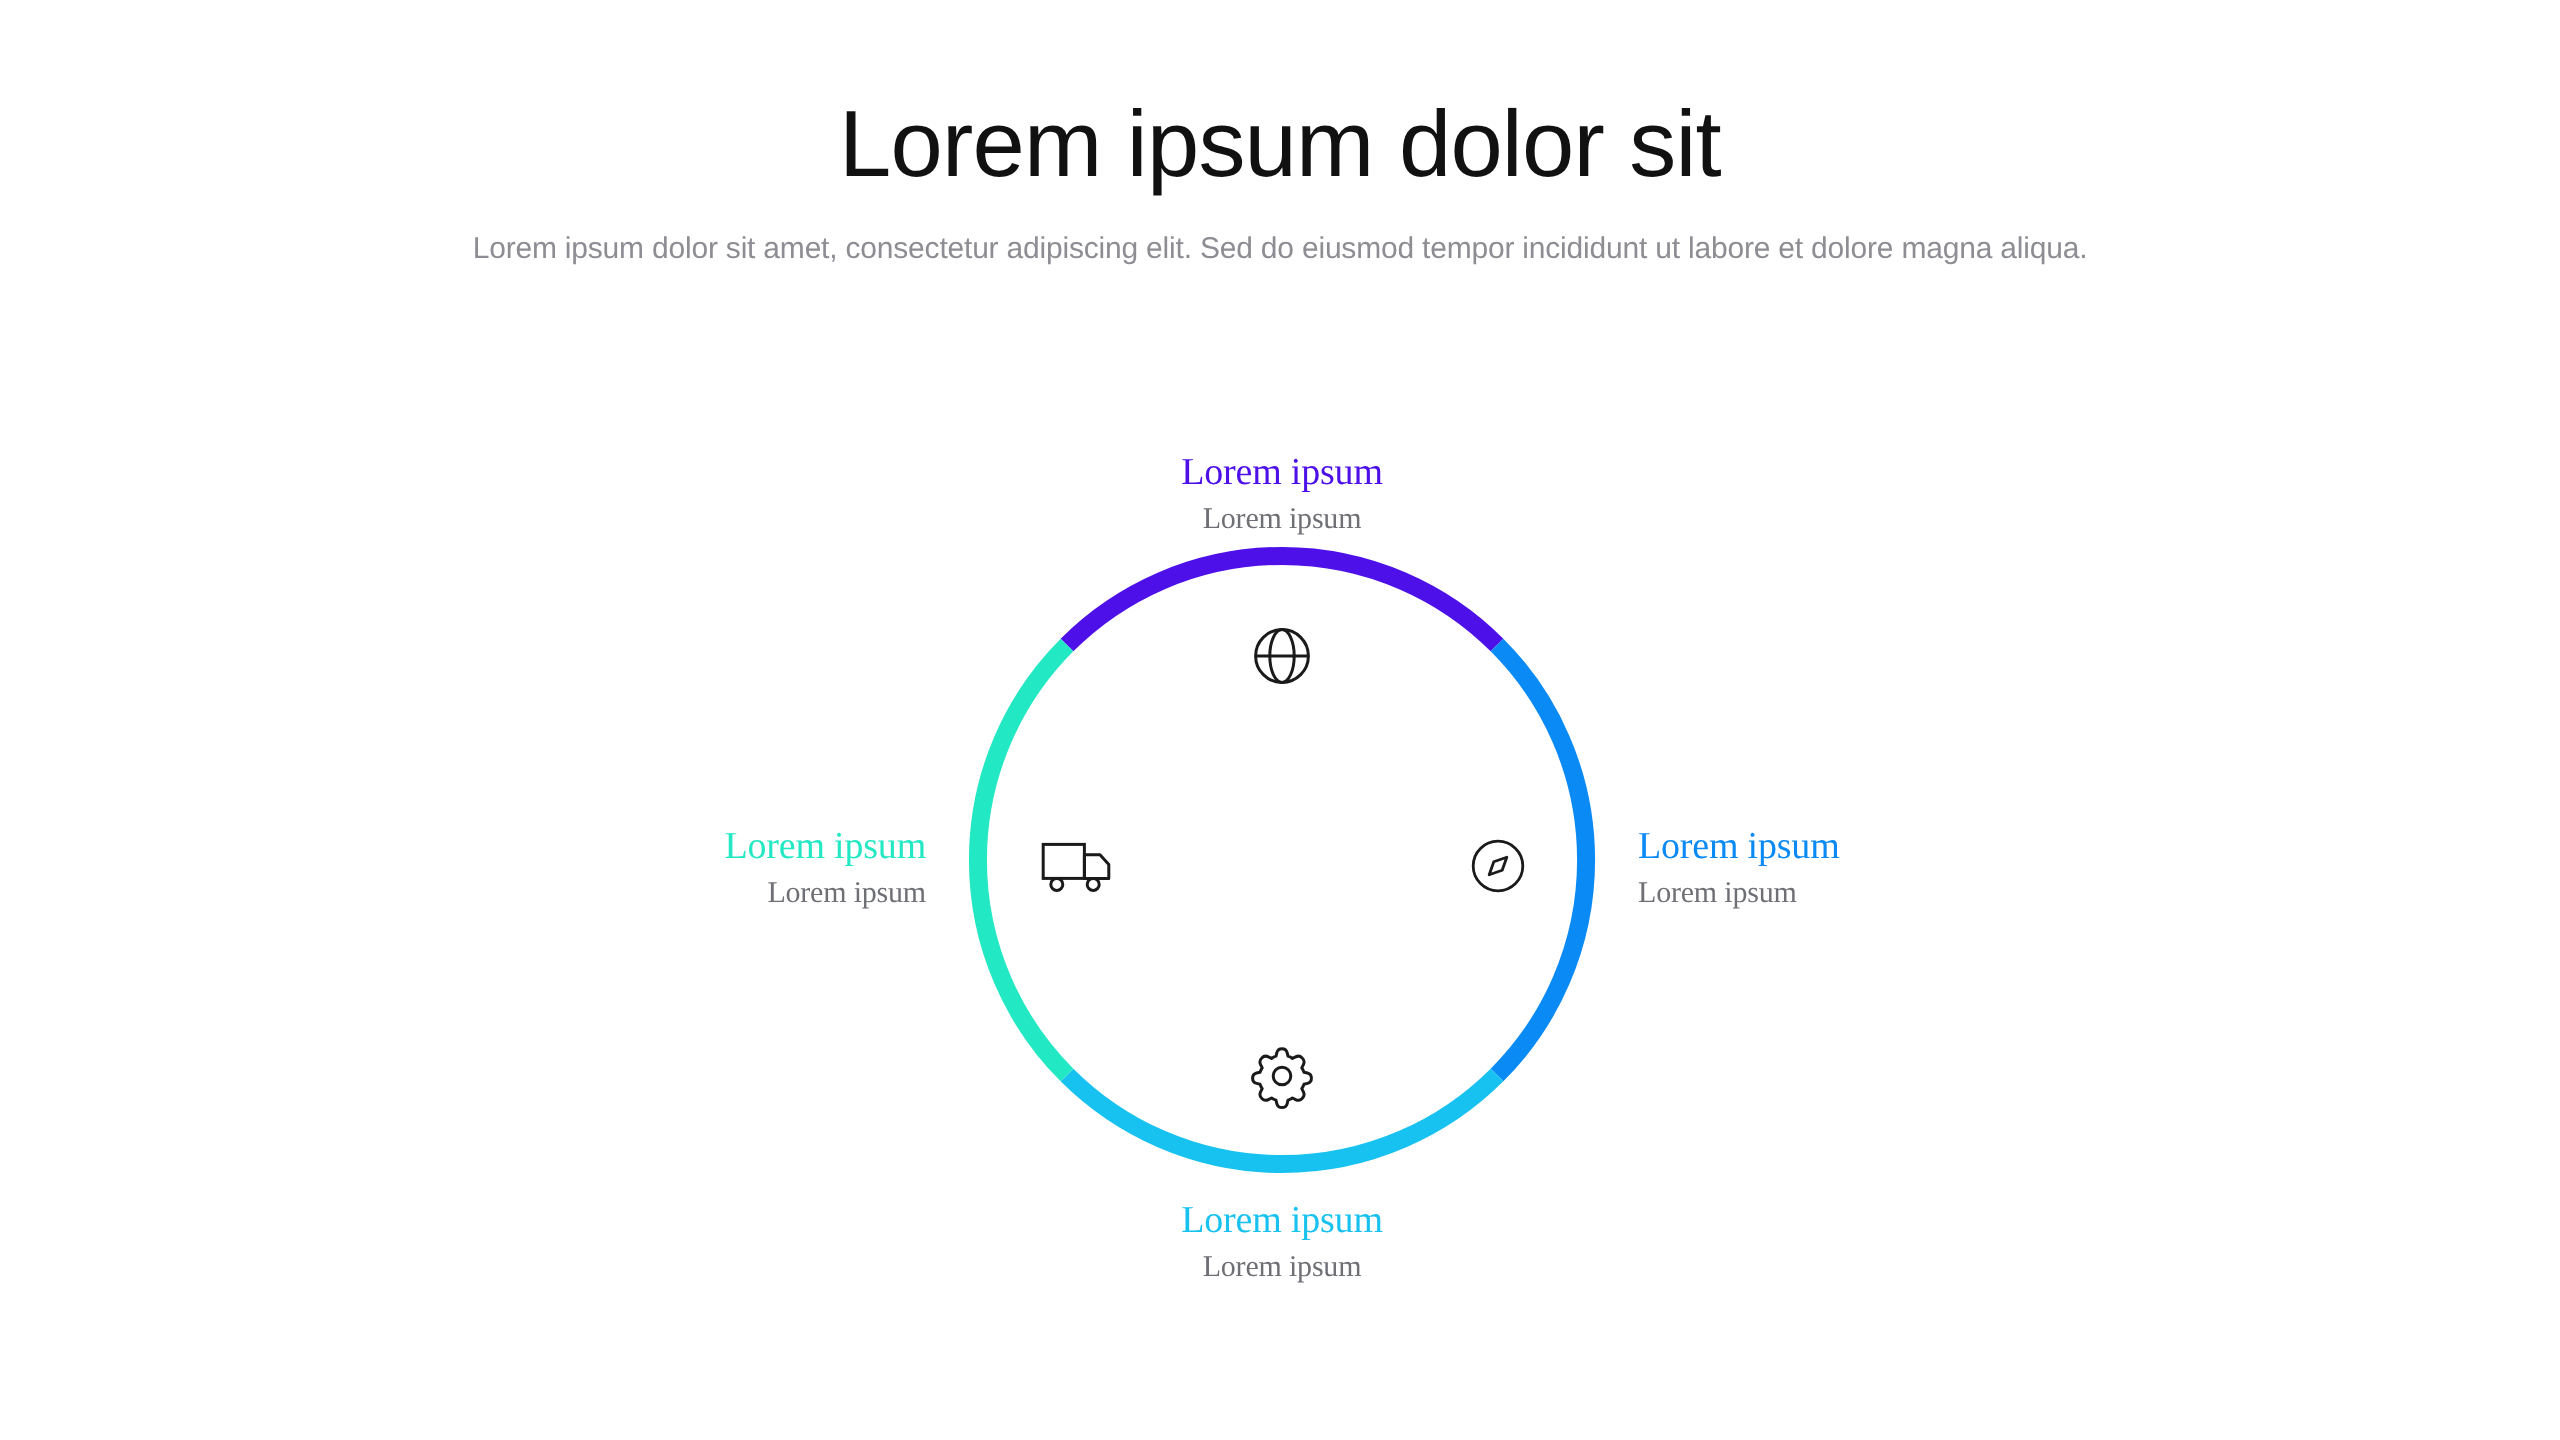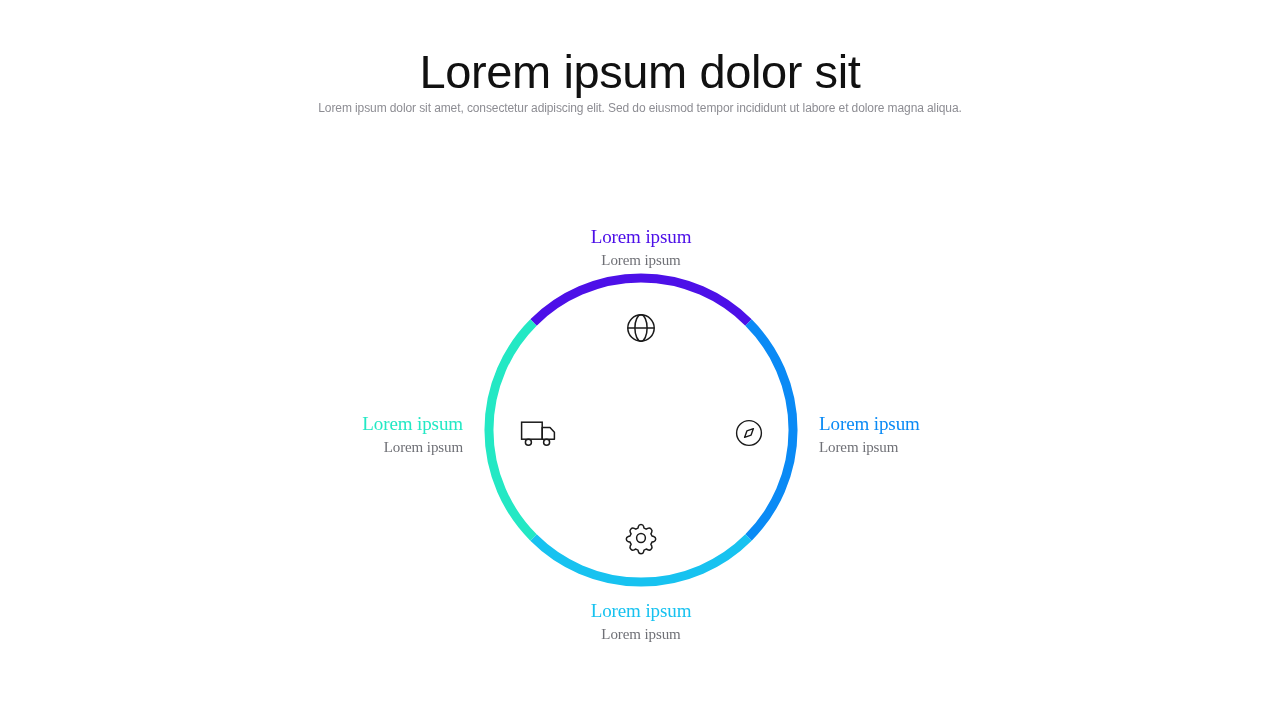--- a/index.html
+++ b/index.html
@@ -32,21 +32,22 @@
   }
   .title {
     font-size: 47px;
     font-weight: 400;
     color: #111111;
     letter-spacing: -0.4px;
     line-height: 1.12;
     white-space: nowrap;
   }
   .subtitle {
-    font-size: 12px;
+    margin-top: 14px;
+    font-size: 15px;
     font-weight: 400;
     color: #8d8d93;
     line-height: 1.56;
     letter-spacing: -0.1px;
   }
 
   
   .diagram {
     position: absolute;
     left: 0;

